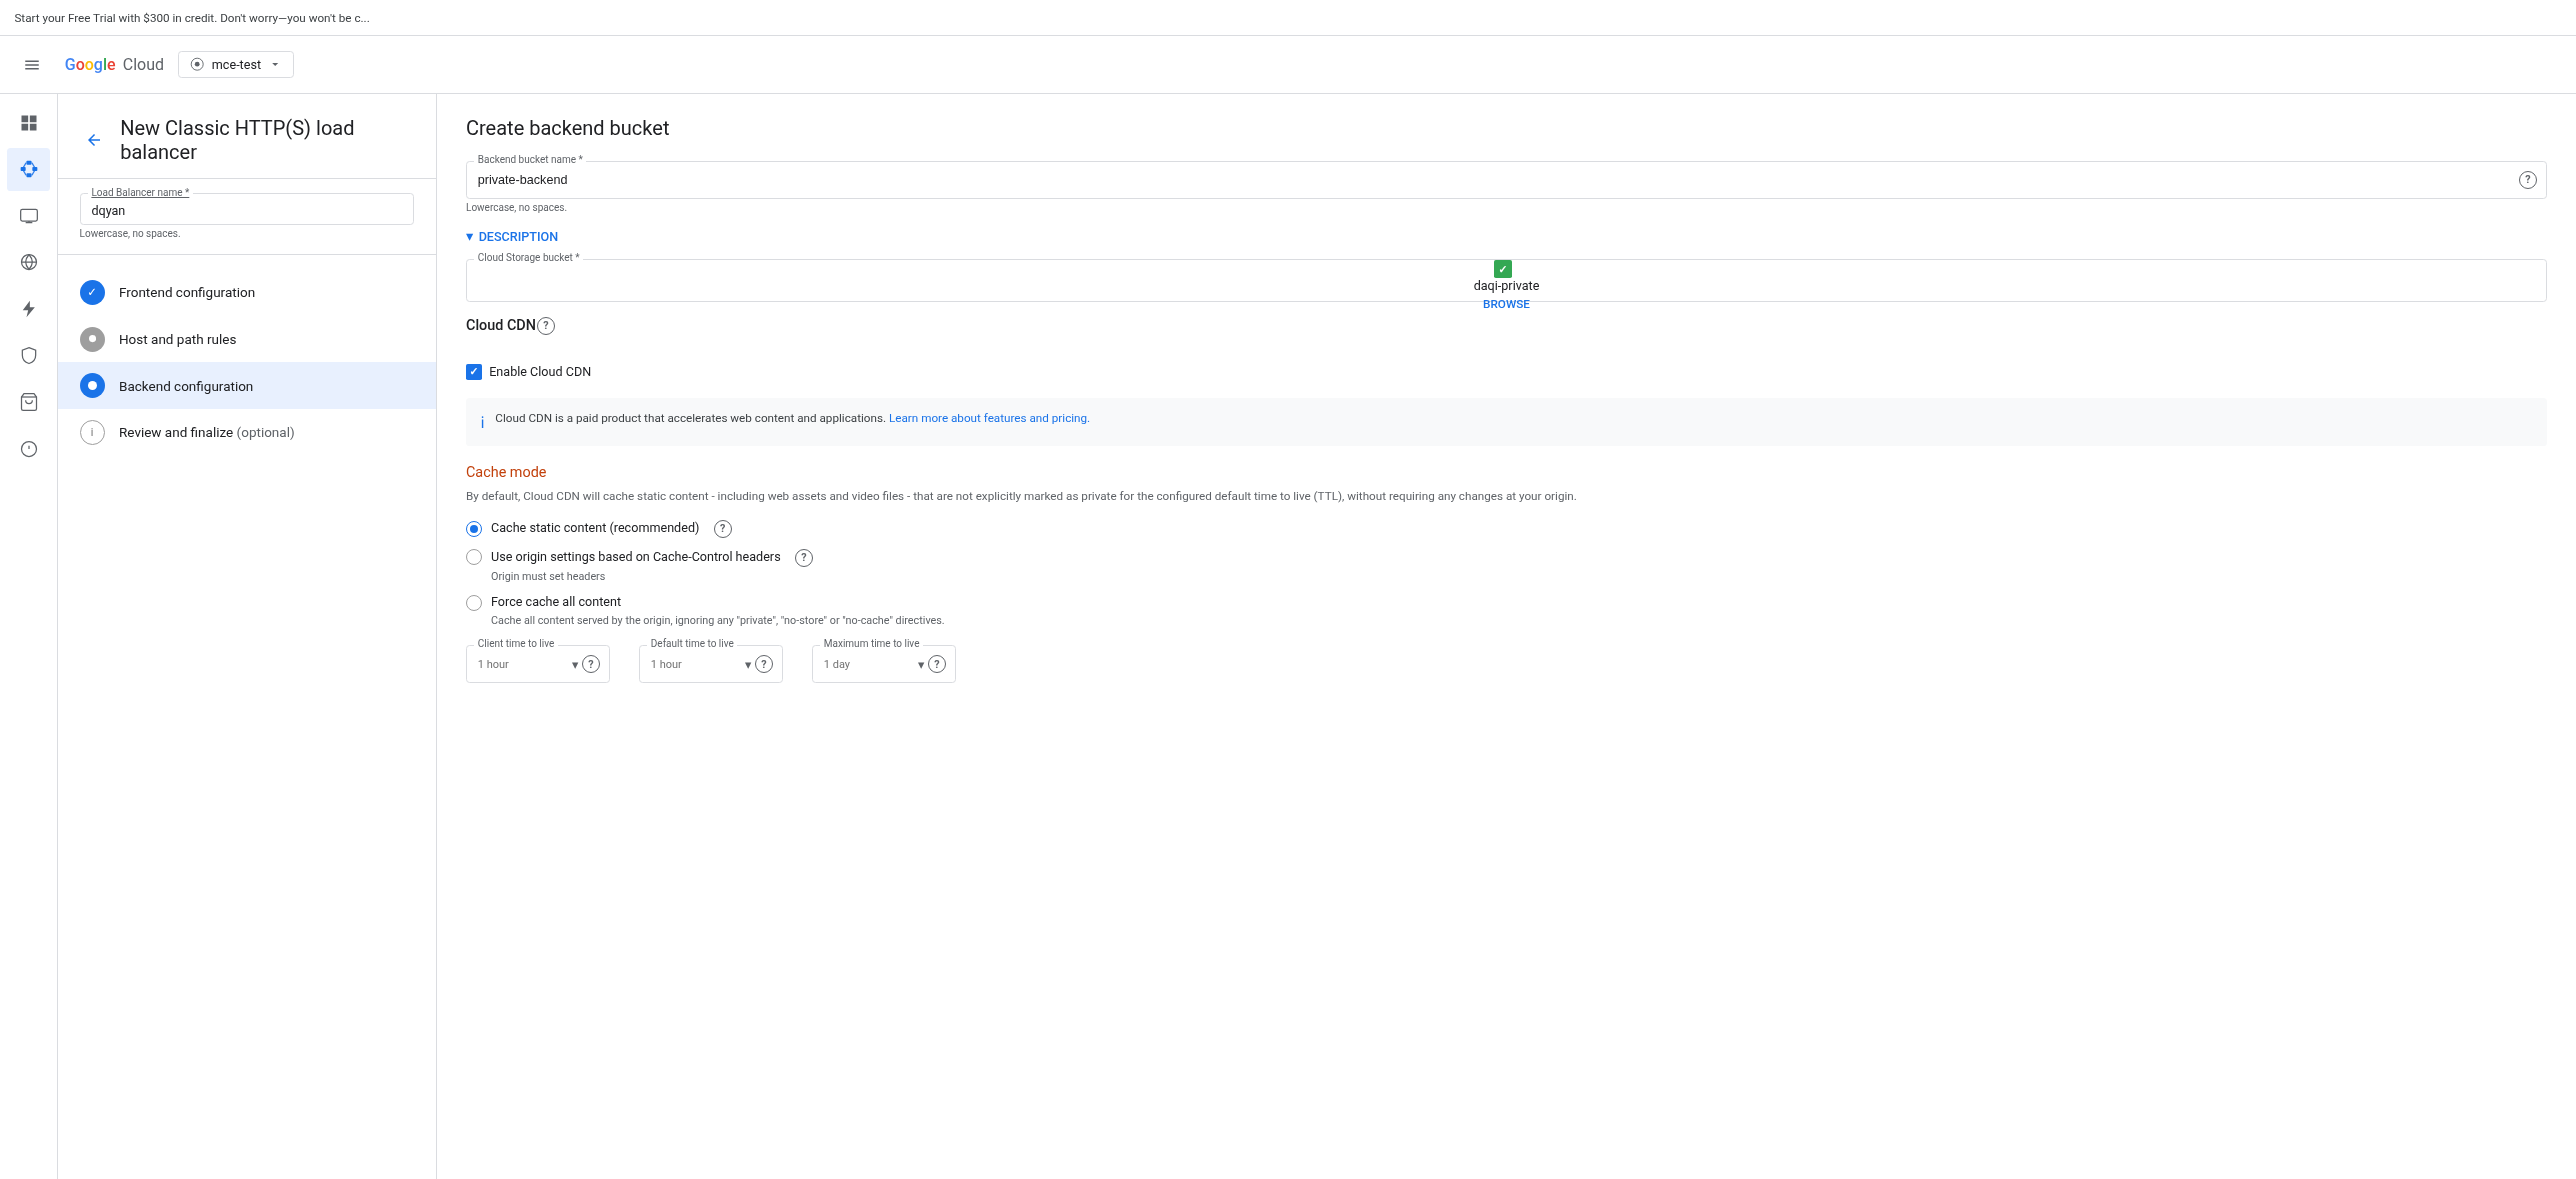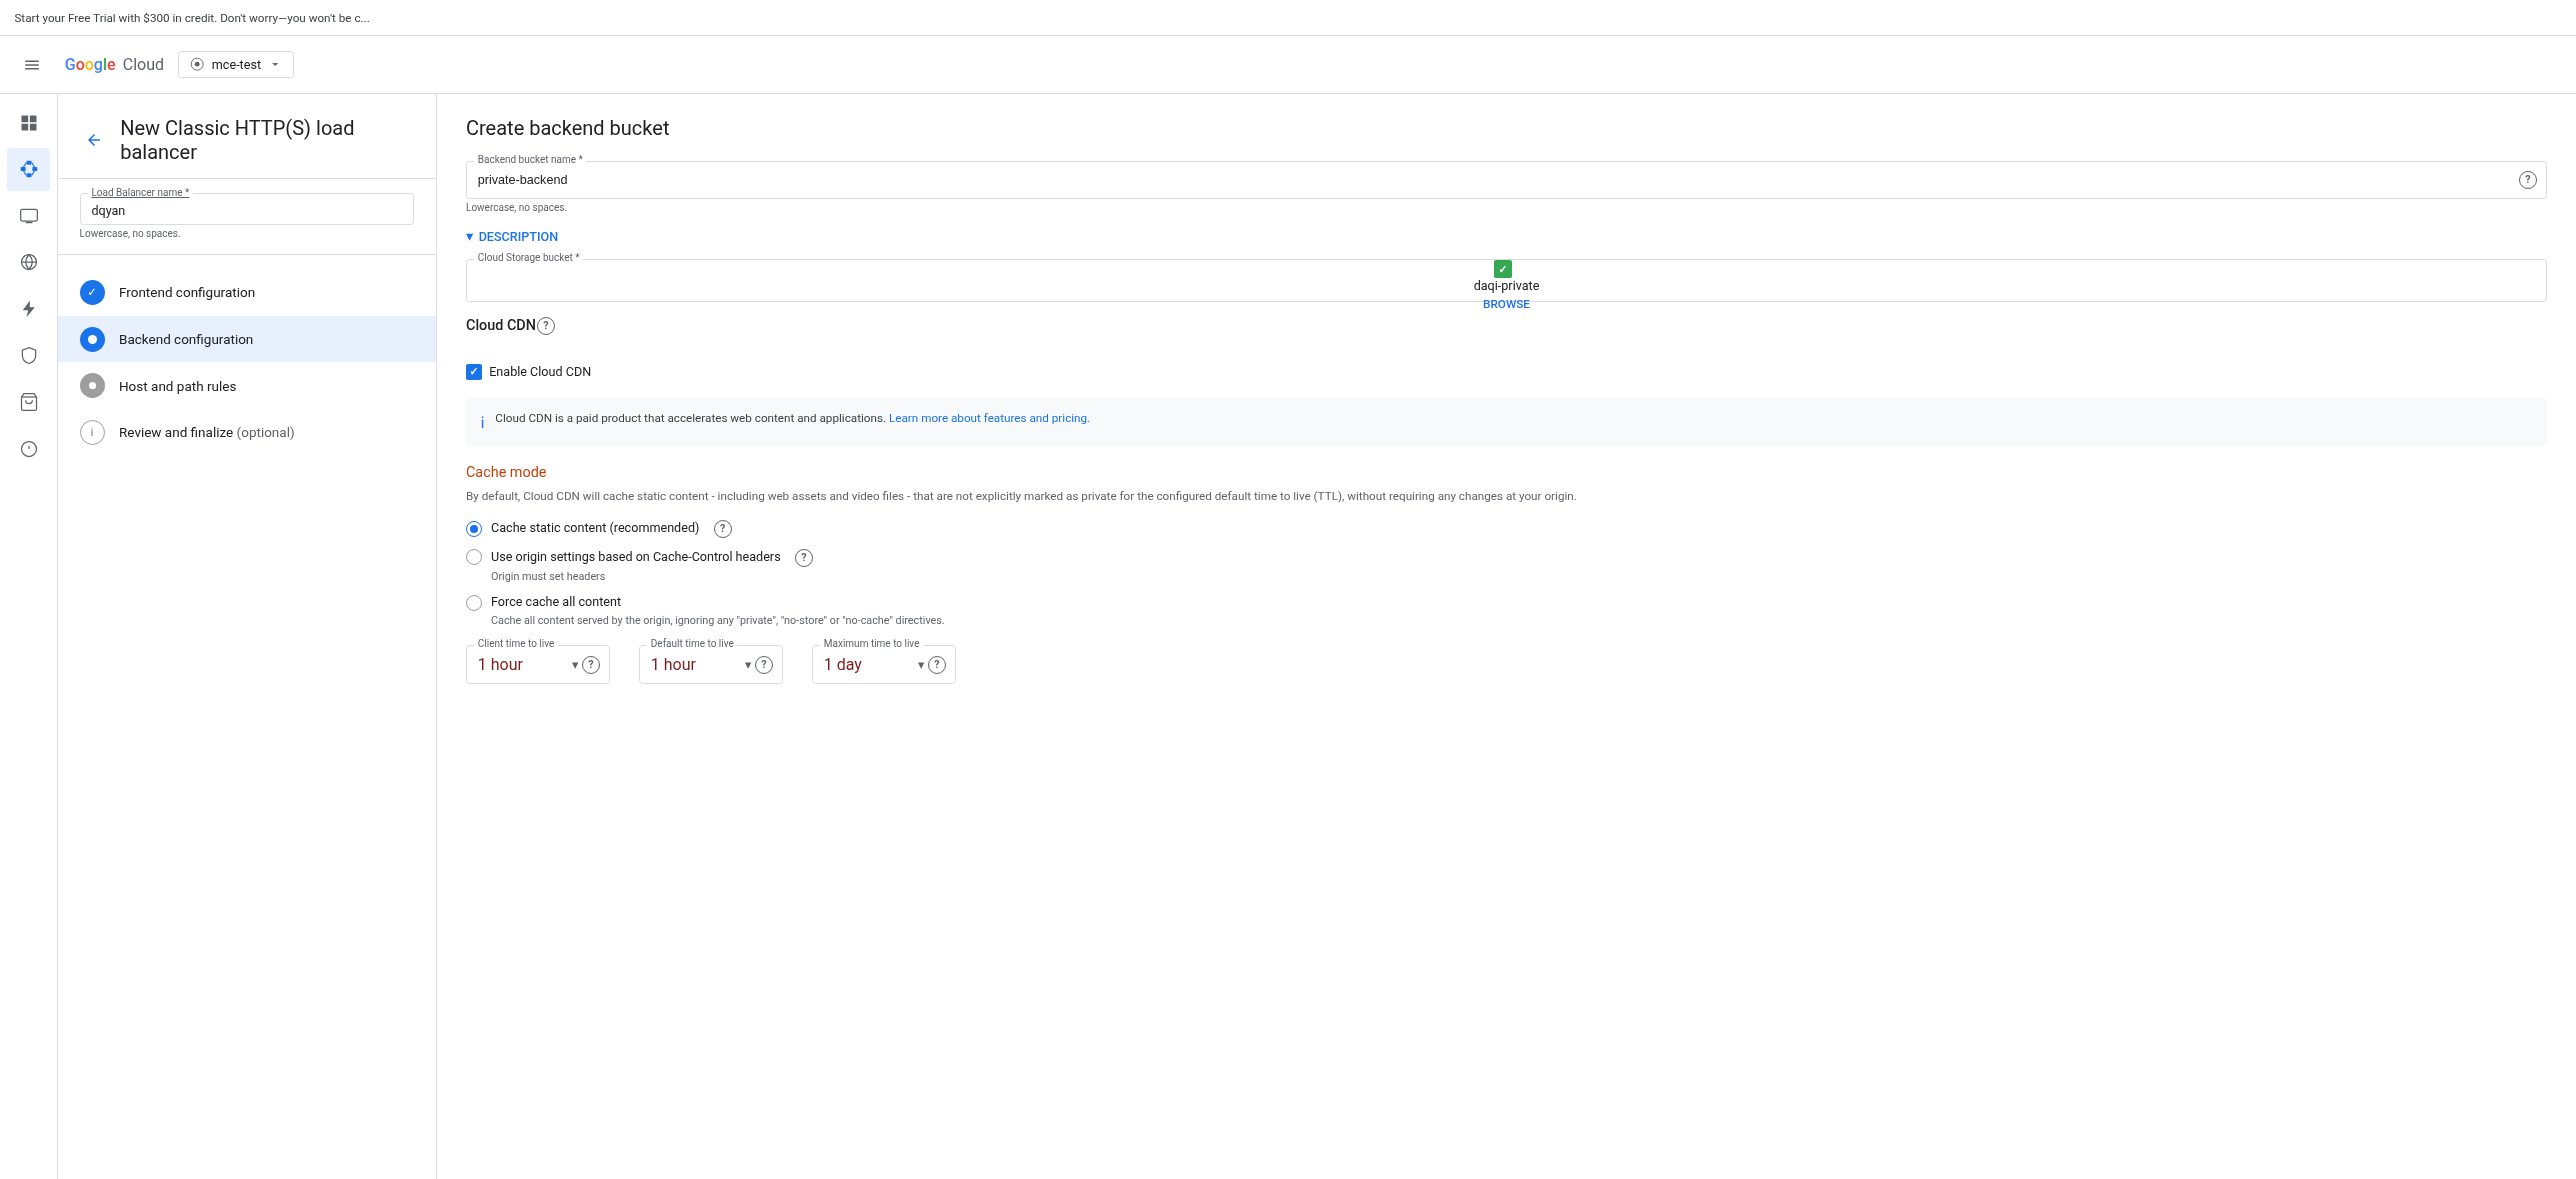--- a/index.html
+++ b/index.html
@@ -296,21 +296,21 @@
       padding: 9px 9px 9px 10.8px;
       gap: 3.6px; min-width: 144px;
     }
     .ttl-label {
       position: absolute;
       top: -8px; left: 7.2px;
       background: #fff;
       padding: 0 3.6px;
       font-size: 10px; color: #5f6368;
     }
-    .ttl-value { font-size: 16px; color: #7f1d1d; flex: 1; }
+    .ttl-value { font-size: 11px; color: #737373; flex: 1; }
     .dropdown-arrow { font-size: 12.6px; color: #5f6368; cursor: pointer; }
     .ttl-help {
       width: 18px; height: 18px;
       border-radius: 50%;
       border: 1.4px solid #5f6368;
       display: flex; align-items: center; justify-content: center;
       font-size: 10.8px; color: #5f6368; font-weight: 700;
       cursor: pointer; flex-shrink: 0;
     }
   </style>
@@ -419,37 +419,37 @@
             <div class="input-value">dqyan</div>
           </div>
           <div class="input-hint">Lowercase, no spaces.</div>
         </div>
 
         <div class="steps-list">
           <div class="step-item">
             <div class="step-icon completed">✓</div>
             <span class="step-label">Frontend configuration</span>
           </div>
+          <div class="step-item">
+            <div class="step-icon pending">
+              <svg width="7.2" height="7.2" viewBox="0 0 8 8">
+                  <circle cx="4" cy="4" r="4" fill="white"></circle>
+                </svg>
+            </div>
+            <span class="step-label">Host and path rules</span>
+          </div>
           <div class="step-item active">
             <div class="step-icon current">
               <svg width="9" height="9" viewBox="0 0 10 10">
                   <circle cx="5" cy="5" r="5" fill="white"></circle>
                 </svg>
             </div>
             <span class="step-label">Backend configuration</span>
           </div>
           <div class="step-item">
-            <div class="step-icon pending">
-              <svg width="7.2" height="7.2" viewBox="0 0 8 8">
-                  <circle cx="4" cy="4" r="4" fill="white"></circle>
-                </svg>
-            </div>
-            <span class="step-label">Host and path rules</span>
-          </div>
-          <div class="step-item">
             <div class="step-icon info-circle" style="font-size:10px;font-weight:700;">i</div>
             <span class="step-label">Review and finalize <span class="optional">(optional)</span></span>
           </div>
         </div>
       </div>
 
       <div class="form-panel">
         <div class="panel-title">Create backend bucket</div>
 
         <div class="form-row">

